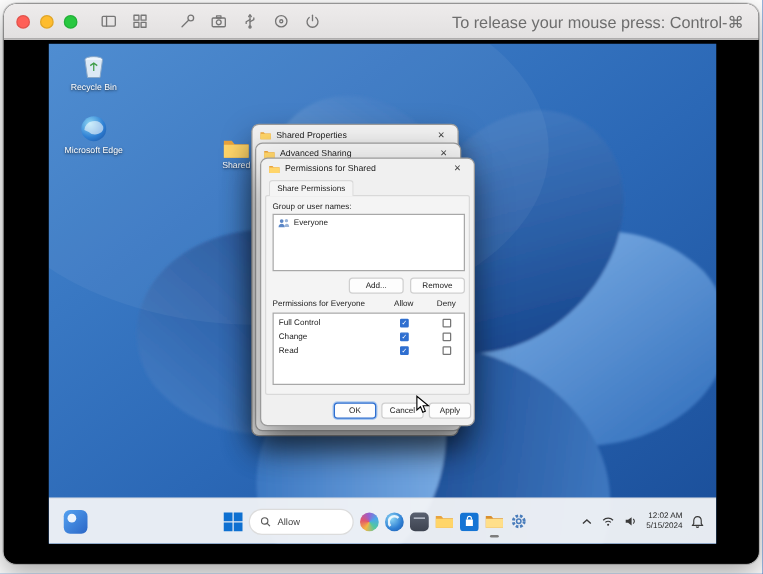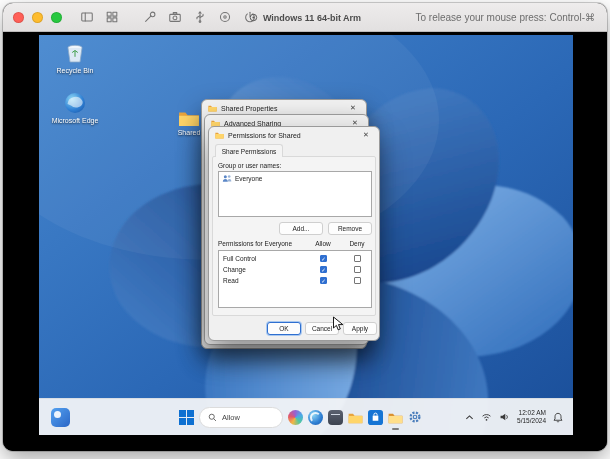--- a/index.html
+++ b/index.html
@@ -13,21 +13,21 @@
   .mac-toolbar { position:absolute; left:0; top:0; right:0; height:29px;
     background:linear-gradient(#eeecec,#e2e0e0); border-bottom:1px solid #bdbbbb;
     display:flex; align-items:center; padding:0 10px; }
   .tl { width:11px; height:11px; border-radius:50%; margin-right:8px; box-shadow:inset 0 0 0 1px rgba(0,0,0,.12); }
   .tl.red{ background:#ff5f57; } .tl.yellow{ background:#febc2e; } .tl.green{ background:#28c840; }
   .ticon { width:16px; height:16px; margin-left:9px; display:inline-flex; align-items:center; justify-content:center; opacity:.72; }
   .ticon svg { width:14px; height:14px; stroke:#4a4a4a; fill:none; stroke-width:1.2; stroke-linecap:round; stroke-linejoin:round; }
   .toolbar-title { position:absolute; left:50%; top:0; height:29px; transform:translateX(-50%);
     display:flex; align-items:center; gap:5px; font-size:9px; color:#4c4c4c; font-weight:bold; }
   .release-hint { position:absolute; right:12px; top:0; height:29px; display:flex; align-items:center;
-    font-size:10px; color:#6d6d6d; }
+    font-size:13px; color:#6d6d6d; }
 
   
   .vm { position:absolute; left:0; top:29px; right:0; bottom:0; background:#000; }
   .desktop { position:absolute; left:36px; top:3px; width:534px; height:400px; overflow:hidden; background:#2a67b5; }
   .wallpaper { position:absolute; inset:0; width:100%; height:100%; }
 
   
   .dicon { position:absolute; width:52px; text-align:center; }
   .dicon .ic { width:24px; height:24px; margin:0 auto; display:block; }
   .dicon .lbl { margin-top:2px; font-size:7px; color:#fff; text-shadow:0 1px 2px rgba(0,0,0,.75); line-height:1.15; }
@@ -142,27 +142,20 @@
             <circle cx="8" cy="8" r="1.4"></circle>
           </svg>
       </span>
       <span class="ticon">
         <svg viewBox="0 0 16 16">
             <path d="M5 4.5 a5 5 0 1 0 6 0"></path>
             <line x1="8" y1="2.5" x2="8" y2="7.5"></line>
           </svg>
       </span>
 
-      <div class="toolbar-title">
-        <svg width="9" height="9" viewBox="0 0 10 10">
-            <circle cx="5" cy="5" r="3.6" fill="none" stroke="#5a5a5a" stroke-width="1.1"></circle>
-            <circle cx="5" cy="5" r="1.2" fill="#5a5a5a"></circle>
-          </svg>
-        <span>Windows 11 64-bit Arm</span>
-      </div>
       <div class="release-hint">To release your mouse press: Control-⌘</div>
     </div>
 
     <div class="vm">
       <div class="desktop">
 
         <svg class="wallpaper" viewBox="0 0 534 400" preserveAspectRatio="none">
           <defs>
             <linearGradient id="wbg" x1="0" y1="0" x2="1" y2="1">
               <stop offset="0" stop-color="#4687cf"></stop>

